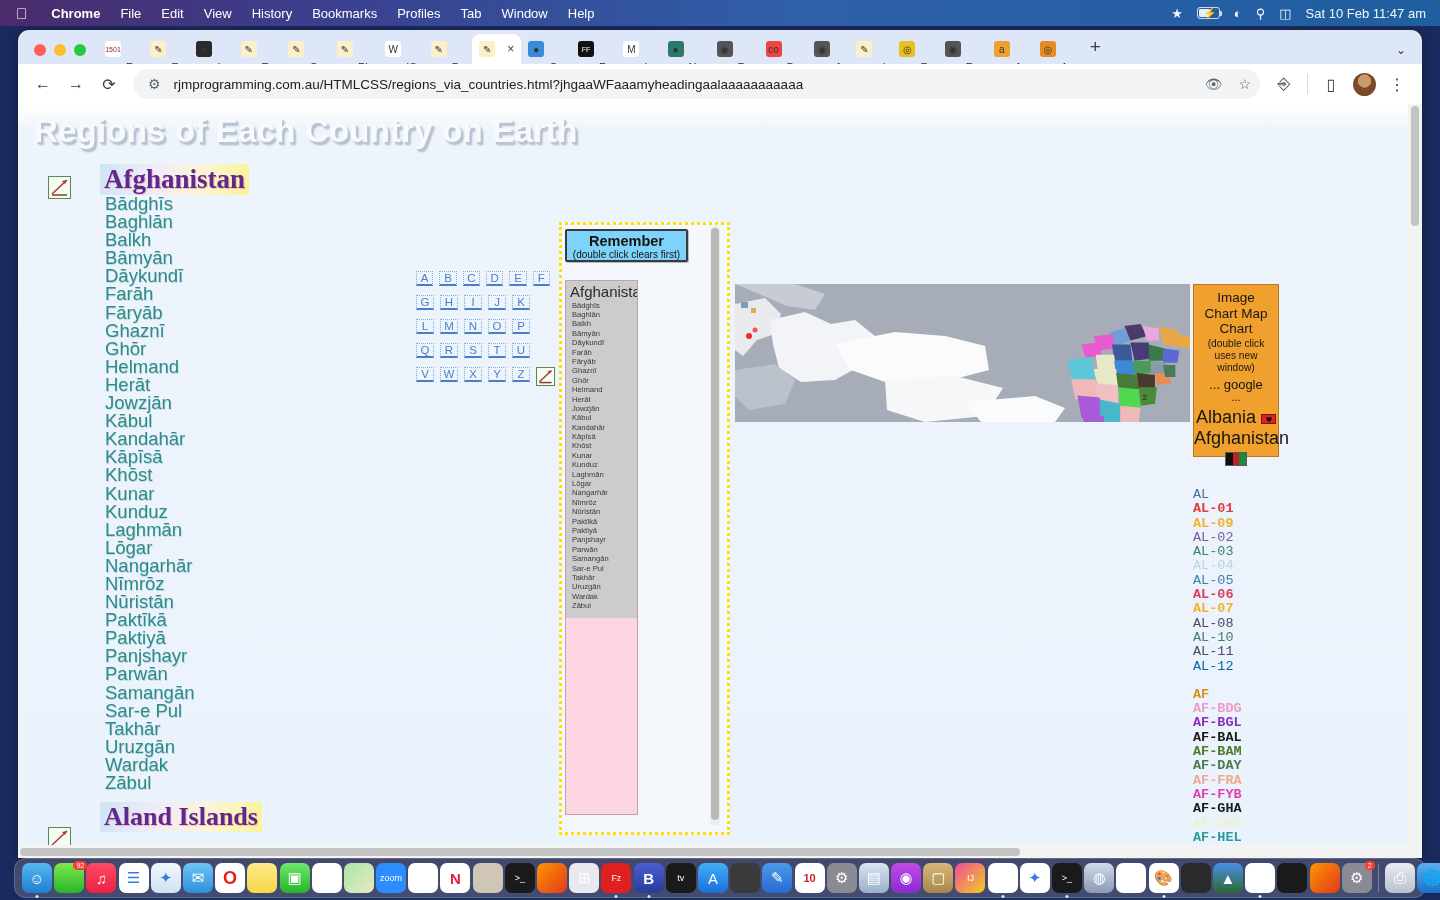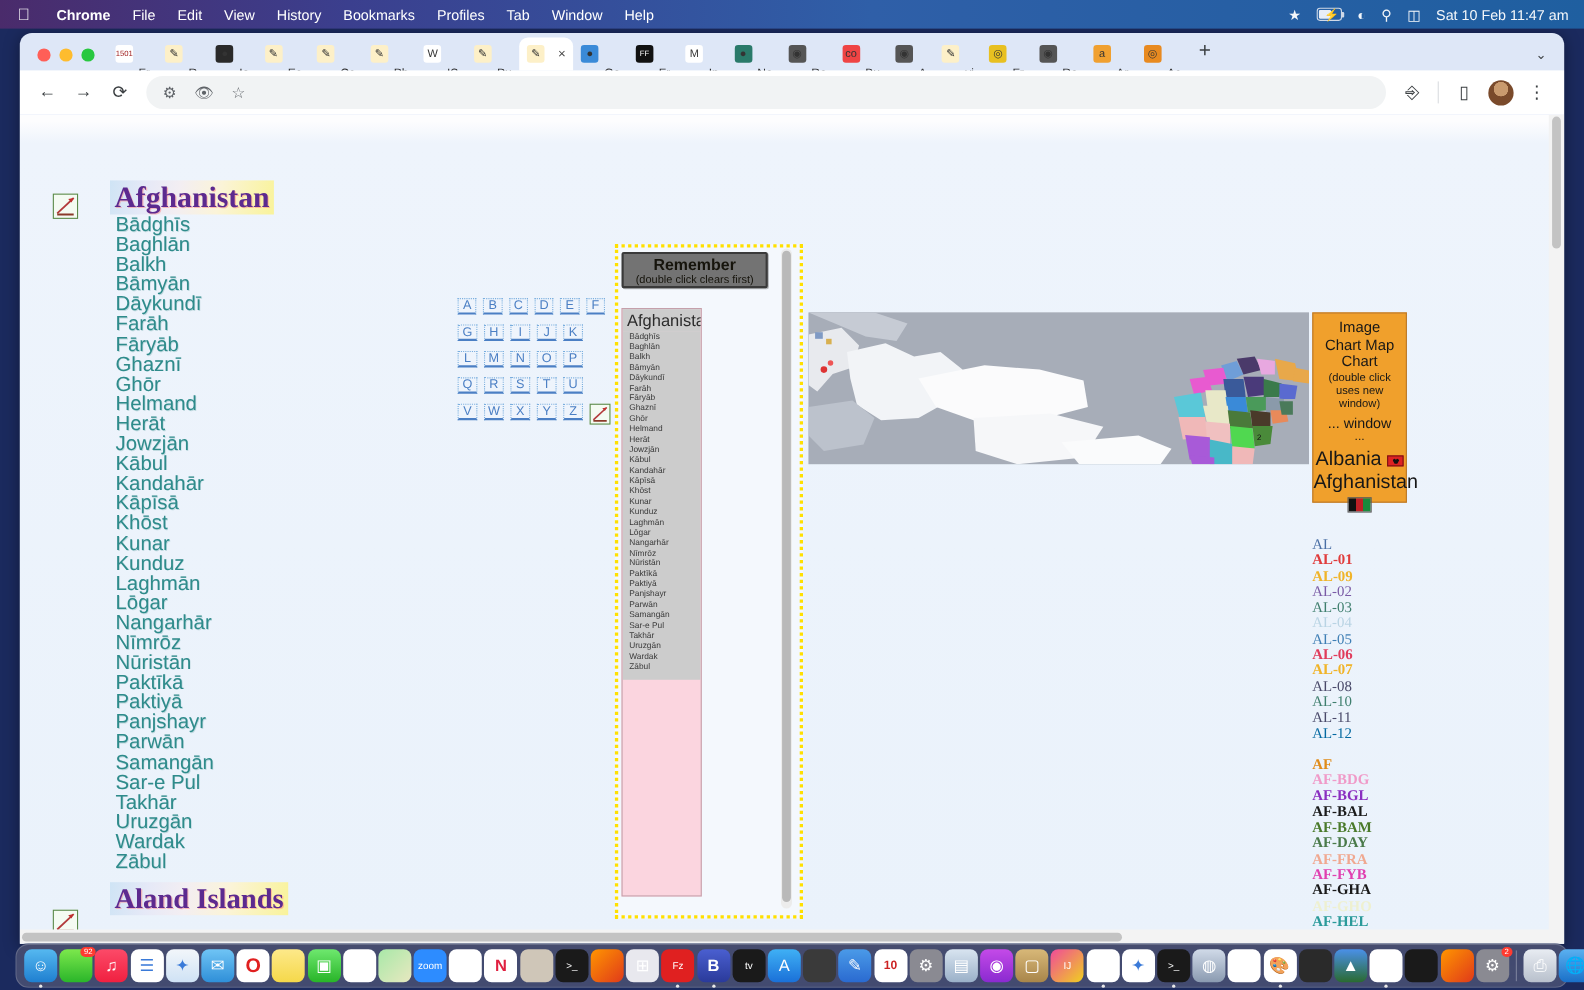--- a/index.html
+++ b/index.html
@@ -112,22 +112,22 @@
     background: #eef4fc;
   }
   .alpha .pinsm { width: 19px; height: 19px; border: 1px solid #5a8a4a; background: #f4fbf2; margin-left:0px;}
 
   
   .dashbox {
     position: absolute; left: 541px; top: 118px; width: 171px; height: 613px;
     border: 3px dotted #ffe000; background: #f4f8fd;
   }
   .remember {
-    position: absolute; left: 547px; top: 125px; width: 133px; height: 33px;
-    background: #737373; border: 2px solid #3a3a3a; border-radius: 2px;
+    position: absolute; left: 547px; top: 125px; width: 123px; height: 33px;
+    background: #7dd3fc; border: 2px solid #3a3a3a; border-radius: 2px;
     text-align: center; color: #16140c; line-height: 1.0; padding-top: 3px;
     box-shadow: 1px 1px 0 rgba(0,0,0,.25);
   }
   .remember .r1 { font-size: 14.5px; font-weight: bold; }
   .remember .r2 { font-size: 10px; margin-top: 1px; }
 
   .selbox {
     position: absolute; left: 547px; top: 176px; width: 73px; height: 535px;
     background: #fbd5df; border: 1px solid #c5a0ab; overflow: hidden;
   }
@@ -165,21 +165,21 @@
   .imgchart .t5 { font-size: 18px; margin-top: 5px; }
   .flagAL { display:inline-block; width:15px; height:10px; background:#d22; position:relative; top:1px;
             border:1px solid #7a1212; }
   .flagAL:after{content:"";position:absolute;left:4px;top:2px;width:6px;height:5px;background:#111;clip-path:polygon(0 40%,30% 0,50% 35%,70% 0,100% 40%,70% 100%,30% 100%);}
   .flagAF { display:inline-block; width:22px; height:14px; margin-top:3px;
             background: linear-gradient(90deg,#111 0 33%, #bf2026 33% 66%, #1a8a3c 66% 100%); border:1px solid #5a5a5a;}
   .flagAF:after{content:"";position:absolute;}
 
   
   .isolist { position: absolute; left: 1175px; top: 384px; width: 120px;
-             font-family: Liberation Serif, serif; font-size: 13.5px; line-height: 14.3px; }
+             font-family: Liberation Mono, monospace; font-size: 13.5px; line-height: 14.3px; }
   .isolist div { white-space: nowrap; }
   .isolist .gap { height: 14px; }
 
   
   .pg-vscroll { position: absolute; right: 0; top: 0; width: 14px; height: 754px; background: #f3f3f3; }
   .pg-vscroll i { position: absolute; left: 3px; top: 2px; width: 8px; height: 120px;
                   background: #c3c3c3; border-radius: 4px; display: block; }
   .pg-hscroll { position: absolute; left: 0; bottom: 0; height: 13px; width: 1404px; background: #f3f3f3; }
   .pg-hscroll i { position: absolute; left: 2px; top: 3px; height: 8px; width: 1000px;
                   background: #c3c3c3; border-radius: 4px; display: block; }
@@ -328,35 +328,37 @@
       <span class="newtab">+</span>
       <span class="tabchev">⌄</span>
     </div>
 
     <div class="toolbar">
       <span class="tb-ico">←</span>
       <span class="tb-ico">→</span>
       <span class="tb-ico">⟳</span>
       <div class="omnibox">
         <span class="omni-ico">⚙</span>
+        <span class="url">rjmprogramming.com.au/HTMLCSS/regions_via_countries.html?jhgaaWFaaamyheadingaalaaaaaaaaaaa</span>
         <span class="omni-ico">👁</span>
         <span class="omni-ico">☆</span>
       </div>
       <span class="tb-ico">⎆</span>
       <span style="width:1px;height:20px;background:#dadce0;margin:0 5px;"></span>
       <span class="tb-ico">▯</span>
       <span class="tb-ico">
           <span class="avatar"></span>
         </span>
       <span class="tb-ico">⋮</span>
     </div>
 
     <div class="page">
       <div class="page-bg"></div>
 
+      <h1 class="bigtitle">Regions of Each Country on Earth</h1>
 
       <div class="country-block" style="top:60px;">
         <span class="pin" style="left:0px;top:12px;">
           <svg width="21" height="21" viewBox="0 0 21 21">
             <line x1="3" y1="17" x2="18" y2="3" stroke="#b23a3a" stroke-width="1.6"></line>
             <polygon points="18,3 13,4 16,7" fill="#c03030"></polygon>
             <line x1="3" y1="18" x2="18" y2="18" stroke="#8a3a2a" stroke-width="1.6"></line>
           </svg>
         </span>
         <div class="ctitle">Afghanistan</div>
@@ -556,21 +558,21 @@
       </div>
 
 
       <div class="imgchart">
         <div class="t1">Image</div>
         <div class="t1">Chart Map</div>
         <div class="t1">Chart</div>
         <div class="t2">(double click</div>
         <div class="t2">uses new</div>
         <div class="t2">window)</div>
-        <div class="t3">... window</div>
+        <div class="t3">... google</div>
         <div class="t4">...</div>
         <div class="t5">
           <span>Albania</span>
           <span class="flagAL"></span>
         </div>
         <div class="t5" style="margin-top:0;">Afghanistan</div>
         <div><span class="flagAF"></span></div>
       </div>
 
       <div class="isolist" id="iso-host">

